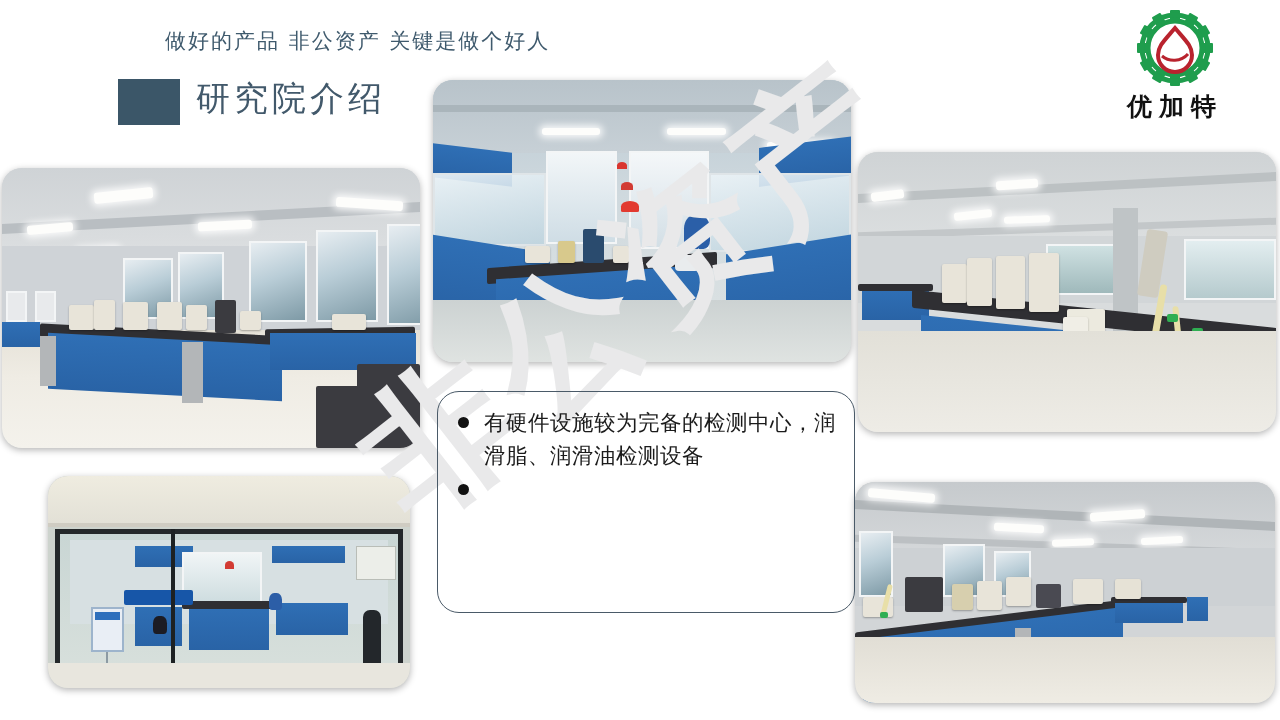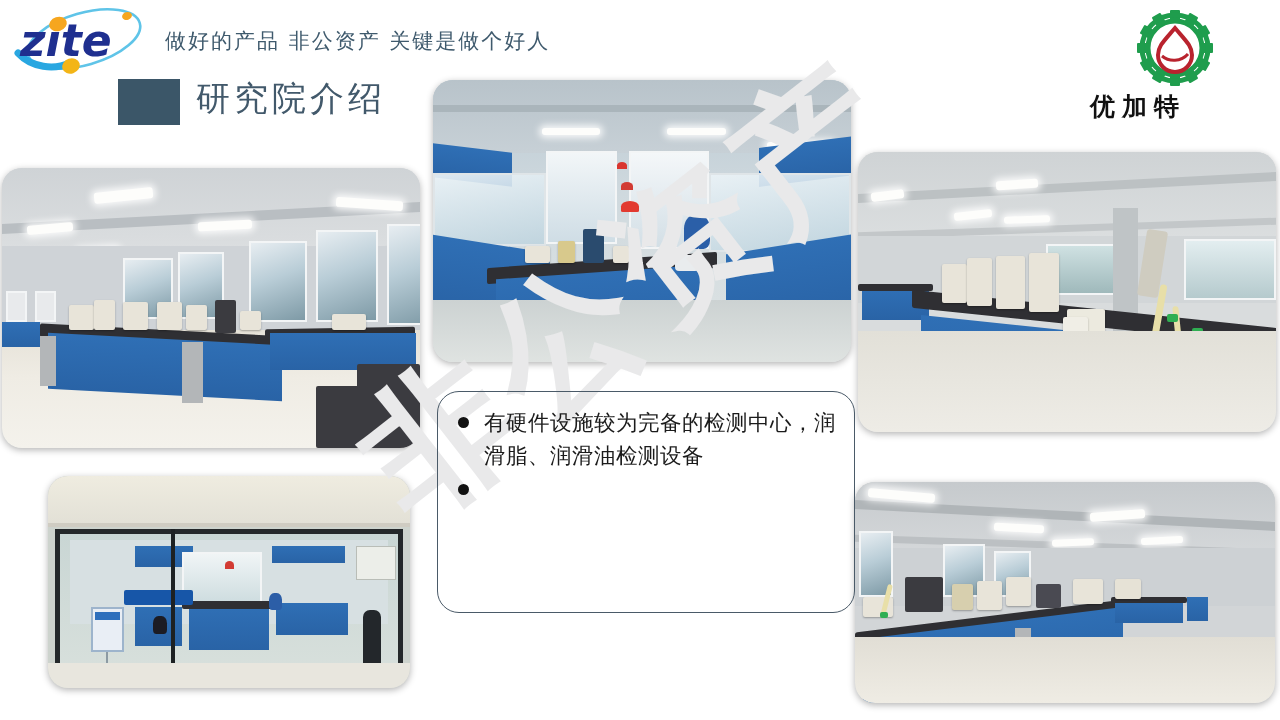--- a/index.html
+++ b/index.html
@@ -43,21 +43,21 @@
   .slide-title{
     position:absolute;left:196px;top:76px;z-index:6;
     font-size:34px;color:#42596b;letter-spacing:4px;
     font-family:"DejaVu Serif","Liberation Serif",serif;
     white-space:nowrap;
   }
   .logo-right{position:absolute;right:20px;top:6px;width:170px;height:118px;z-index:6;}
   .logo-right .gear-wrap{position:relative;width:170px;height:86px;}
   .logo-right svg{position:absolute;left:50%;top:0;transform:translateX(-50%);}
   .logo-right .brand-cn{
-    position:absolute;left:0;top:84px;width:170px;
+    position:absolute;left:0;top:84px;width:170px;text-align:center;
     font-size:25px;font-weight:700;color:#111;letter-spacing:7px;
     font-family:"DejaVu Sans","Liberation Sans",sans-serif;
   }
 
   
   .photo{
     position:absolute;border-radius:20px;overflow:hidden;
     box-shadow:0 2px 7px rgba(0,0,0,.30);
     z-index:2;background:#cfd4d8;
   }
@@ -112,32 +112,20 @@
     background:#111;border-radius:50%;
   }
 </style>
 </head>
 <body>
 
 <div class="slide">
 
   <div class="watermark">非公资产</div>
 
-  <div class="logo-left">
-    <svg width="150" height="72" viewBox="0 0 150 72">
-      <ellipse cx="76" cy="33" rx="58" ry="26" fill="none" stroke="#5fc4e8" stroke-width="2.6" transform="rotate(-16 76 33)"></ellipse>
-      <path d="M10 47 C24 62 46 64 62 57" fill="none" stroke="#29a7e1" stroke-width="7" stroke-linecap="round"></path>
-      <g font-family="DejaVu Sans, Liberation Sans, sans-serif" font-size="44" font-weight="700" font-style="italic" fill="#1f2f8f">
-        <text x="12" y="50">zite</text>
-      </g>
-      <ellipse cx="50" cy="18" rx="9" ry="7" fill="#f6a61f" transform="rotate(-18 50 18)"></ellipse>
-      <ellipse cx="119" cy="10" rx="5" ry="4" fill="#f6a61f" transform="rotate(-18 119 10)"></ellipse>
-      <ellipse cx="63" cy="60" rx="9" ry="7.5" fill="#f3b517" transform="rotate(-18 63 60)"></ellipse>
-    </svg>
-  </div>
 
   <div class="tagline">做好的产品 非公资产 关键是做个好人</div>
 
   <div class="title-block"></div>
   <div class="slide-title">研究院介绍</div>
 
   <div class="logo-right">
     <div class="gear-wrap">
       <svg width="106" height="84" viewBox="0 0 106 84">
         <g transform="translate(53,42)">

